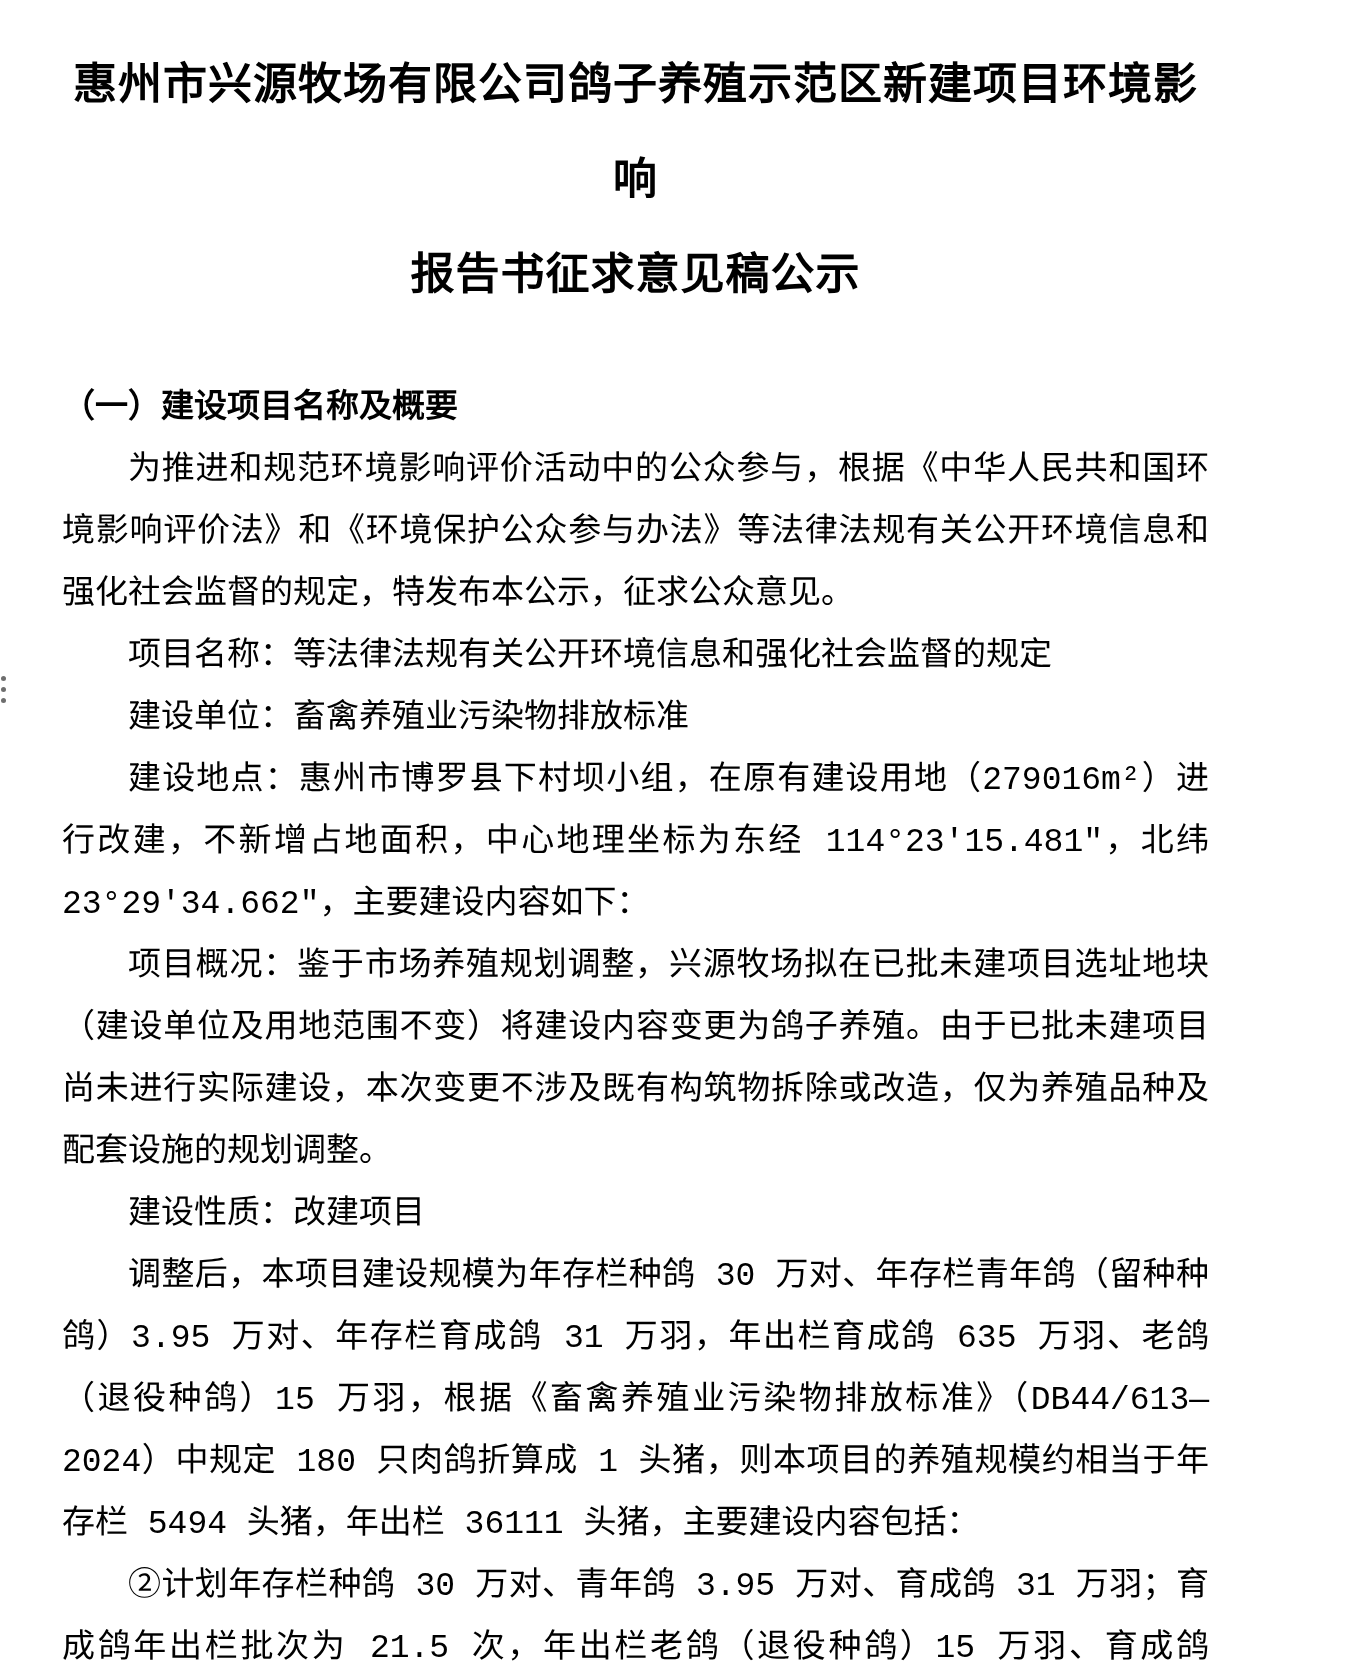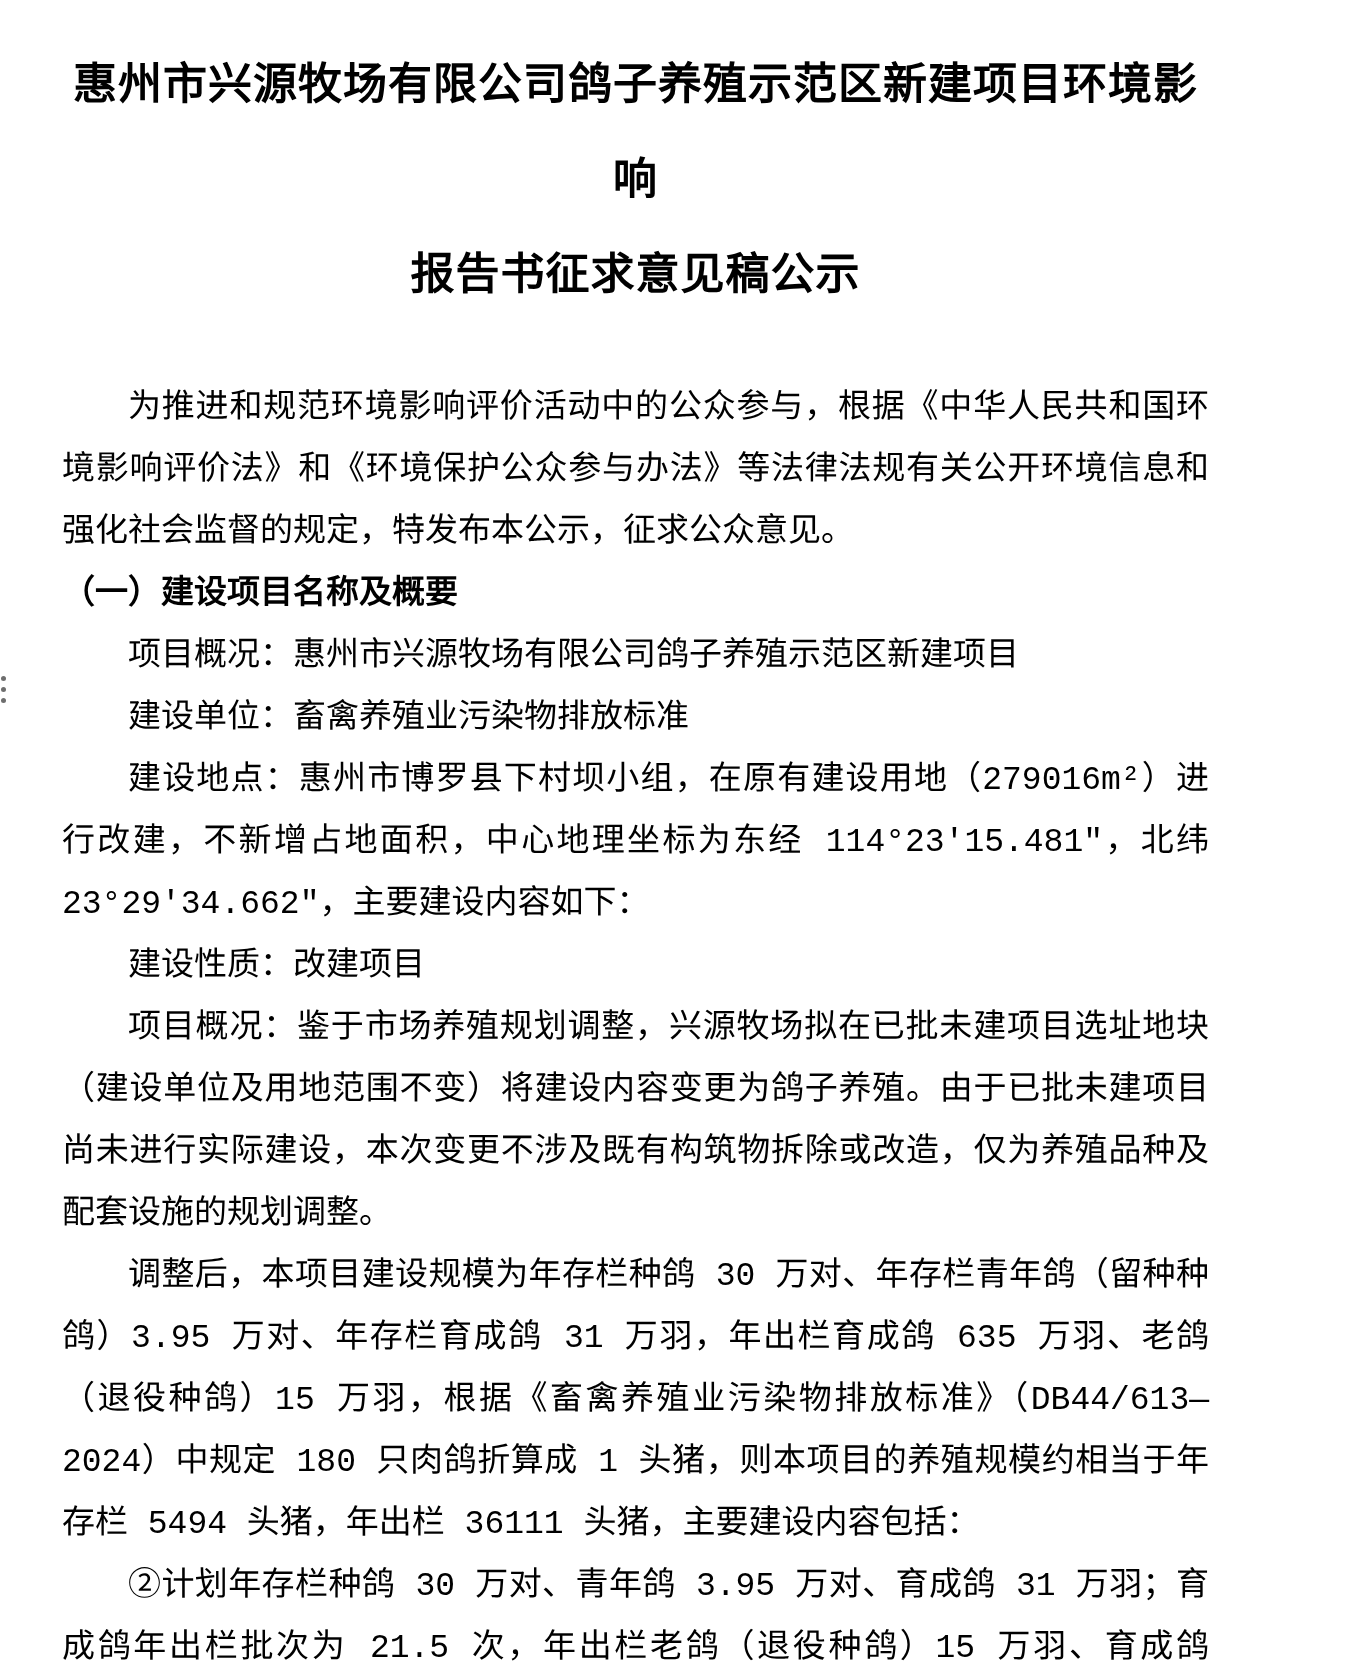--- a/index.html
+++ b/index.html
@@ -59,27 +59,27 @@
 </style>
 </head>
 <body>
 
 <div class="page">
   <h1 class="doc-title">
       <div class="title-line">惠州市兴源牧场有限公司鸽子养殖示范区新建项目环境影响</div>
       <div class="title-line">报告书征求意见稿公示</div>
     </h1>
   <div class="doc-body">
+      <p class="para heading">（一）建设项目名称及概要</p>
       <p class="para body-text">为推进和规范环境影响评价活动中的公众参与，根据《中华人民共和国环境影响评价法》和《环境保护公众参与办法》等法律法规有关公开环境信息和强化社会监督的规定，特发布本公示，征求公众意见。</p>
-      <p class="para heading">（一）建设项目名称及概要</p>
-      <p class="para body-text">项目概况：惠州市兴源牧场有限公司鸽子养殖示范区新建项目</p>
+      <p class="para body-text">项目名称：等法律法规有关公开环境信息和强化社会监督的规定</p>
       <p class="para body-text">建设单位：畜禽养殖业污染物排放标准</p>
       <p class="para body-text">建设地点：惠州市博罗县下村坝小组，在原有建设用地（279016m²）进行改建，不新增占地面积，中心地理坐标为东经 114°23′15.481″，北纬 23°29′34.662″，主要建设内容如下：</p>
+      <p class="para body-text">项目概况：鉴于市场养殖规划调整，兴源牧场拟在已批未建项目选址地块（建设单位及用地范围不变）将建设内容变更为鸽子养殖。由于已批未建项目尚未进行实际建设，本次变更不涉及既有构筑物拆除或改造，仅为养殖品种及配套设施的规划调整。</p>
       <p class="para body-text">建设性质：改建项目</p>
-      <p class="para body-text">项目概况：鉴于市场养殖规划调整，兴源牧场拟在已批未建项目选址地块（建设单位及用地范围不变）将建设内容变更为鸽子养殖。由于已批未建项目尚未进行实际建设，本次变更不涉及既有构筑物拆除或改造，仅为养殖品种及配套设施的规划调整。</p>
       <p class="para body-text">调整后，本项目建设规模为年存栏种鸽 30 万对、年存栏青年鸽（留种种鸽）3.95 万对、年存栏育成鸽 31 万羽，年出栏育成鸽 635 万羽、老鸽（退役种鸽）15 万羽，根据《畜禽养殖业污染物排放标准》（DB44/613—2024）中规定 180 只肉鸽折算成 1 头猪，则本项目的养殖规模约相当于年存栏 5494 头猪，年出栏 36111 头猪，主要建设内容包括：</p>
       <p class="para body-text">②计划年存栏种鸽 30 万对、青年鸽 3.95 万对、育成鸽 31 万羽；育成鸽年出栏批次为 21.5 次，年出栏老鸽（退役种鸽）15 万羽、育成鸽 635 万羽，总出栏量为 650 万羽；</p>
     </div>
   <div class="edge-dots">
       <span class="dot" style="background: rgb(110, 110, 110);"></span>
       <span class="dot" style="background: rgb(110, 110, 110);"></span>
       <span class="dot" style="background: rgb(110, 110, 110);"></span>
     </div>
 </div>
 

